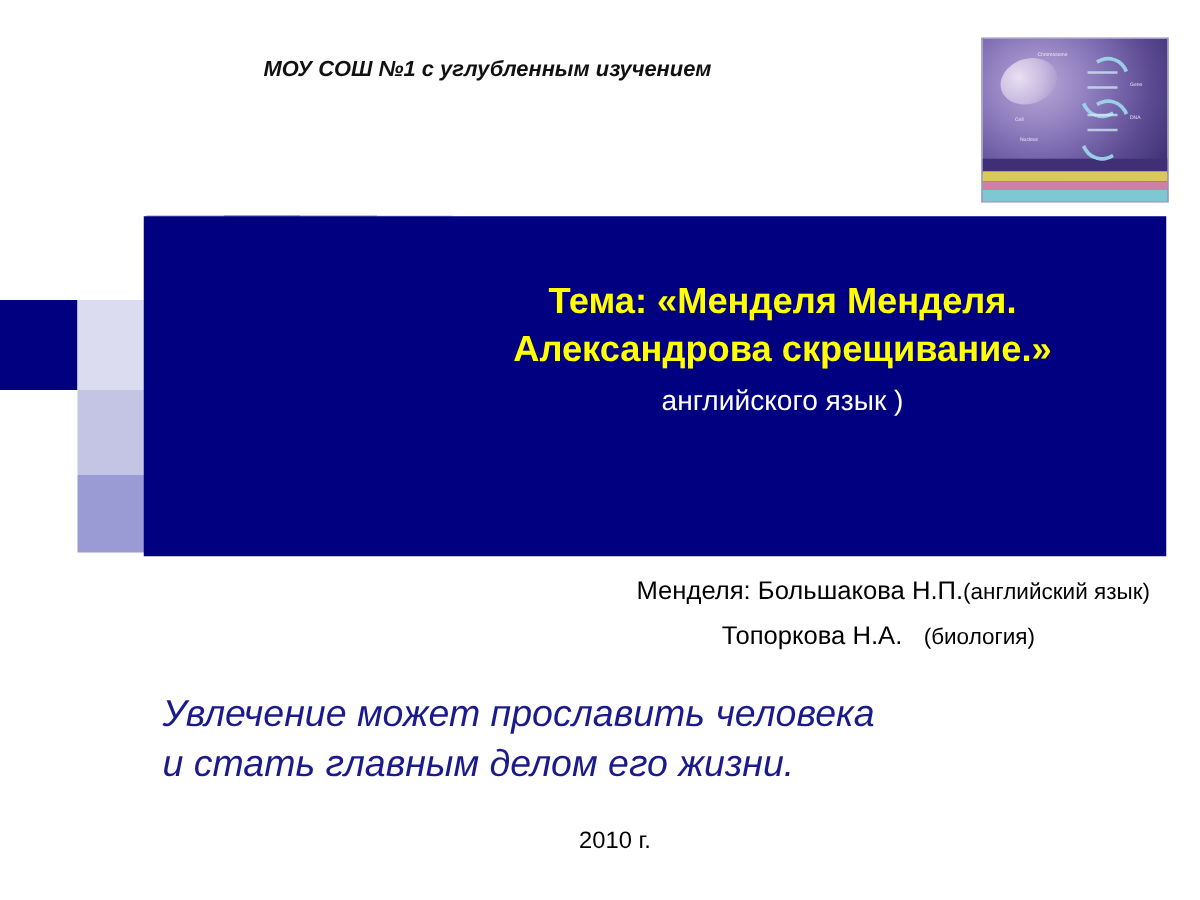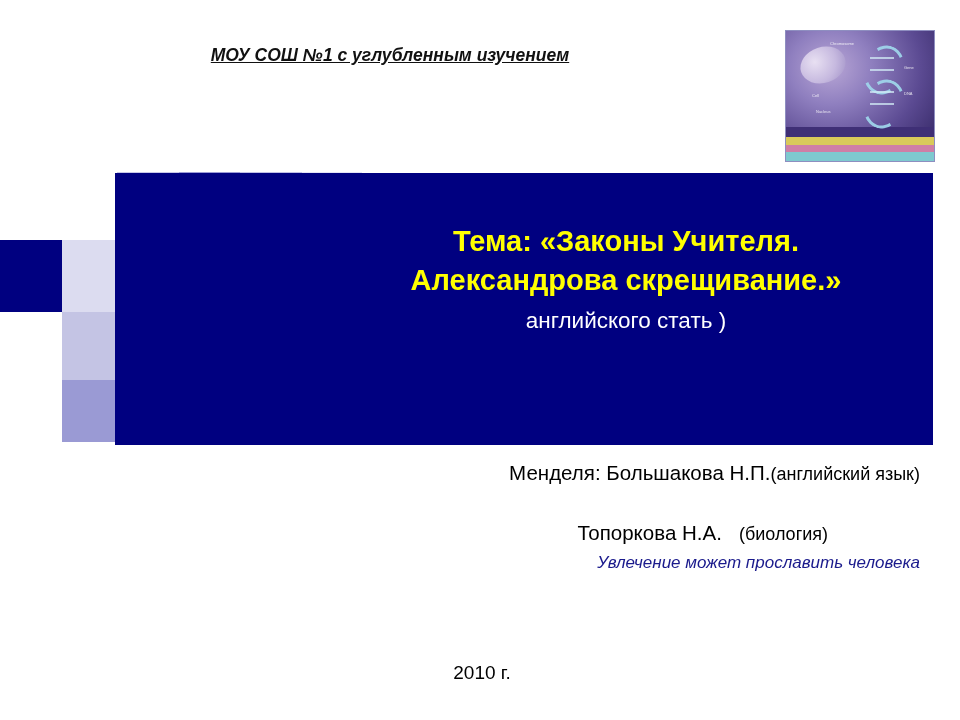--- a/index.html
+++ b/index.html
@@ -38,21 +38,20 @@
     position: absolute;
     top: 42px;
     left: 110px;
     width: 560px;
     text-align: center;
     font-style: italic;
     font-weight: bold;
     font-size: 17.5px;
     line-height: 1.5;
     color: #111111;
-    text-decoration: underline;
   }
 
   
   .dna-pic {
     position: absolute;
     top: 30px;
     left: 785px;
     width: 148px;
     height: 130px;
     border: 1px solid #8e8ec0;
@@ -135,40 +134,39 @@
     color: #000000;
     font-size: 20.5px;
     line-height: 1.75;
   }
   .authors .small {
     font-size: 18px;
     text-align: center;
   }
   .authors .row2 {
     padding-right: 92px;
-    margin-top: 24px;
   }
 
   
   .motto {
     position: absolute;
     left: 130px;
     top: 552px;
     width: 790px;
-    text-align: right;
+    text-align: left;
     font-style: italic;
-    font-size: 17px;
+    font-size: 30px;
     line-height: 1.33;
     color: #1a1a8c;
   }
 
   
   .year {
     position: absolute;
-    left: 332px;
+    left: 342px;
     top: 662px;
     width: 300px;
     text-align: center;
     font-size: 19px;
     color: #000000;
   }
 </style>
 </head>
 <body>
 
@@ -207,33 +205,34 @@
     <div class="rung" style="left:84px; top:72px; width:24px;"></div>
     <div class="lbl" style="left:44px; top:10px;">Chromosome</div>
     <div class="lbl" style="left:118px; top:34px;">Gene</div>
     <div class="lbl" style="left:118px; top:60px;">DNA</div>
     <div class="lbl" style="left:26px; top:62px;">Cell</div>
     <div class="lbl" style="left:30px; top:78px;">Nucleus</div>
   </div>
 
   <div class="title-band"></div>
   <div class="title-inner">
-    <div class="title-main">Тема: «Законы Учителя.</div>
+    <div class="title-main">Тема: «Менделя Менделя.</div>
     <div class="title-main">Александрова скрещивание.»</div>
-    <div class="title-sub">английского стать )</div>
+    <div class="title-sub">английского язык )</div>
   </div>
 
   <div class="authors">
     <div>
       <span>Менделя: Большакова Н.П.</span><span class="small">(английский язык)</span>
     </div>
     <div class="row2">
       <span>Топоркова Н.А.</span>&nbsp;&nbsp;&nbsp;<span class="small">(биология)</span>
     </div>
   </div>
 
   <div class="motto">
     <div>Увлечение может прославить человека</div>
+    <div>и стать главным делом его жизни.</div>
   </div>
 
   <div class="year">2010 г.</div>
 
 </div>
 
 </body></html>

